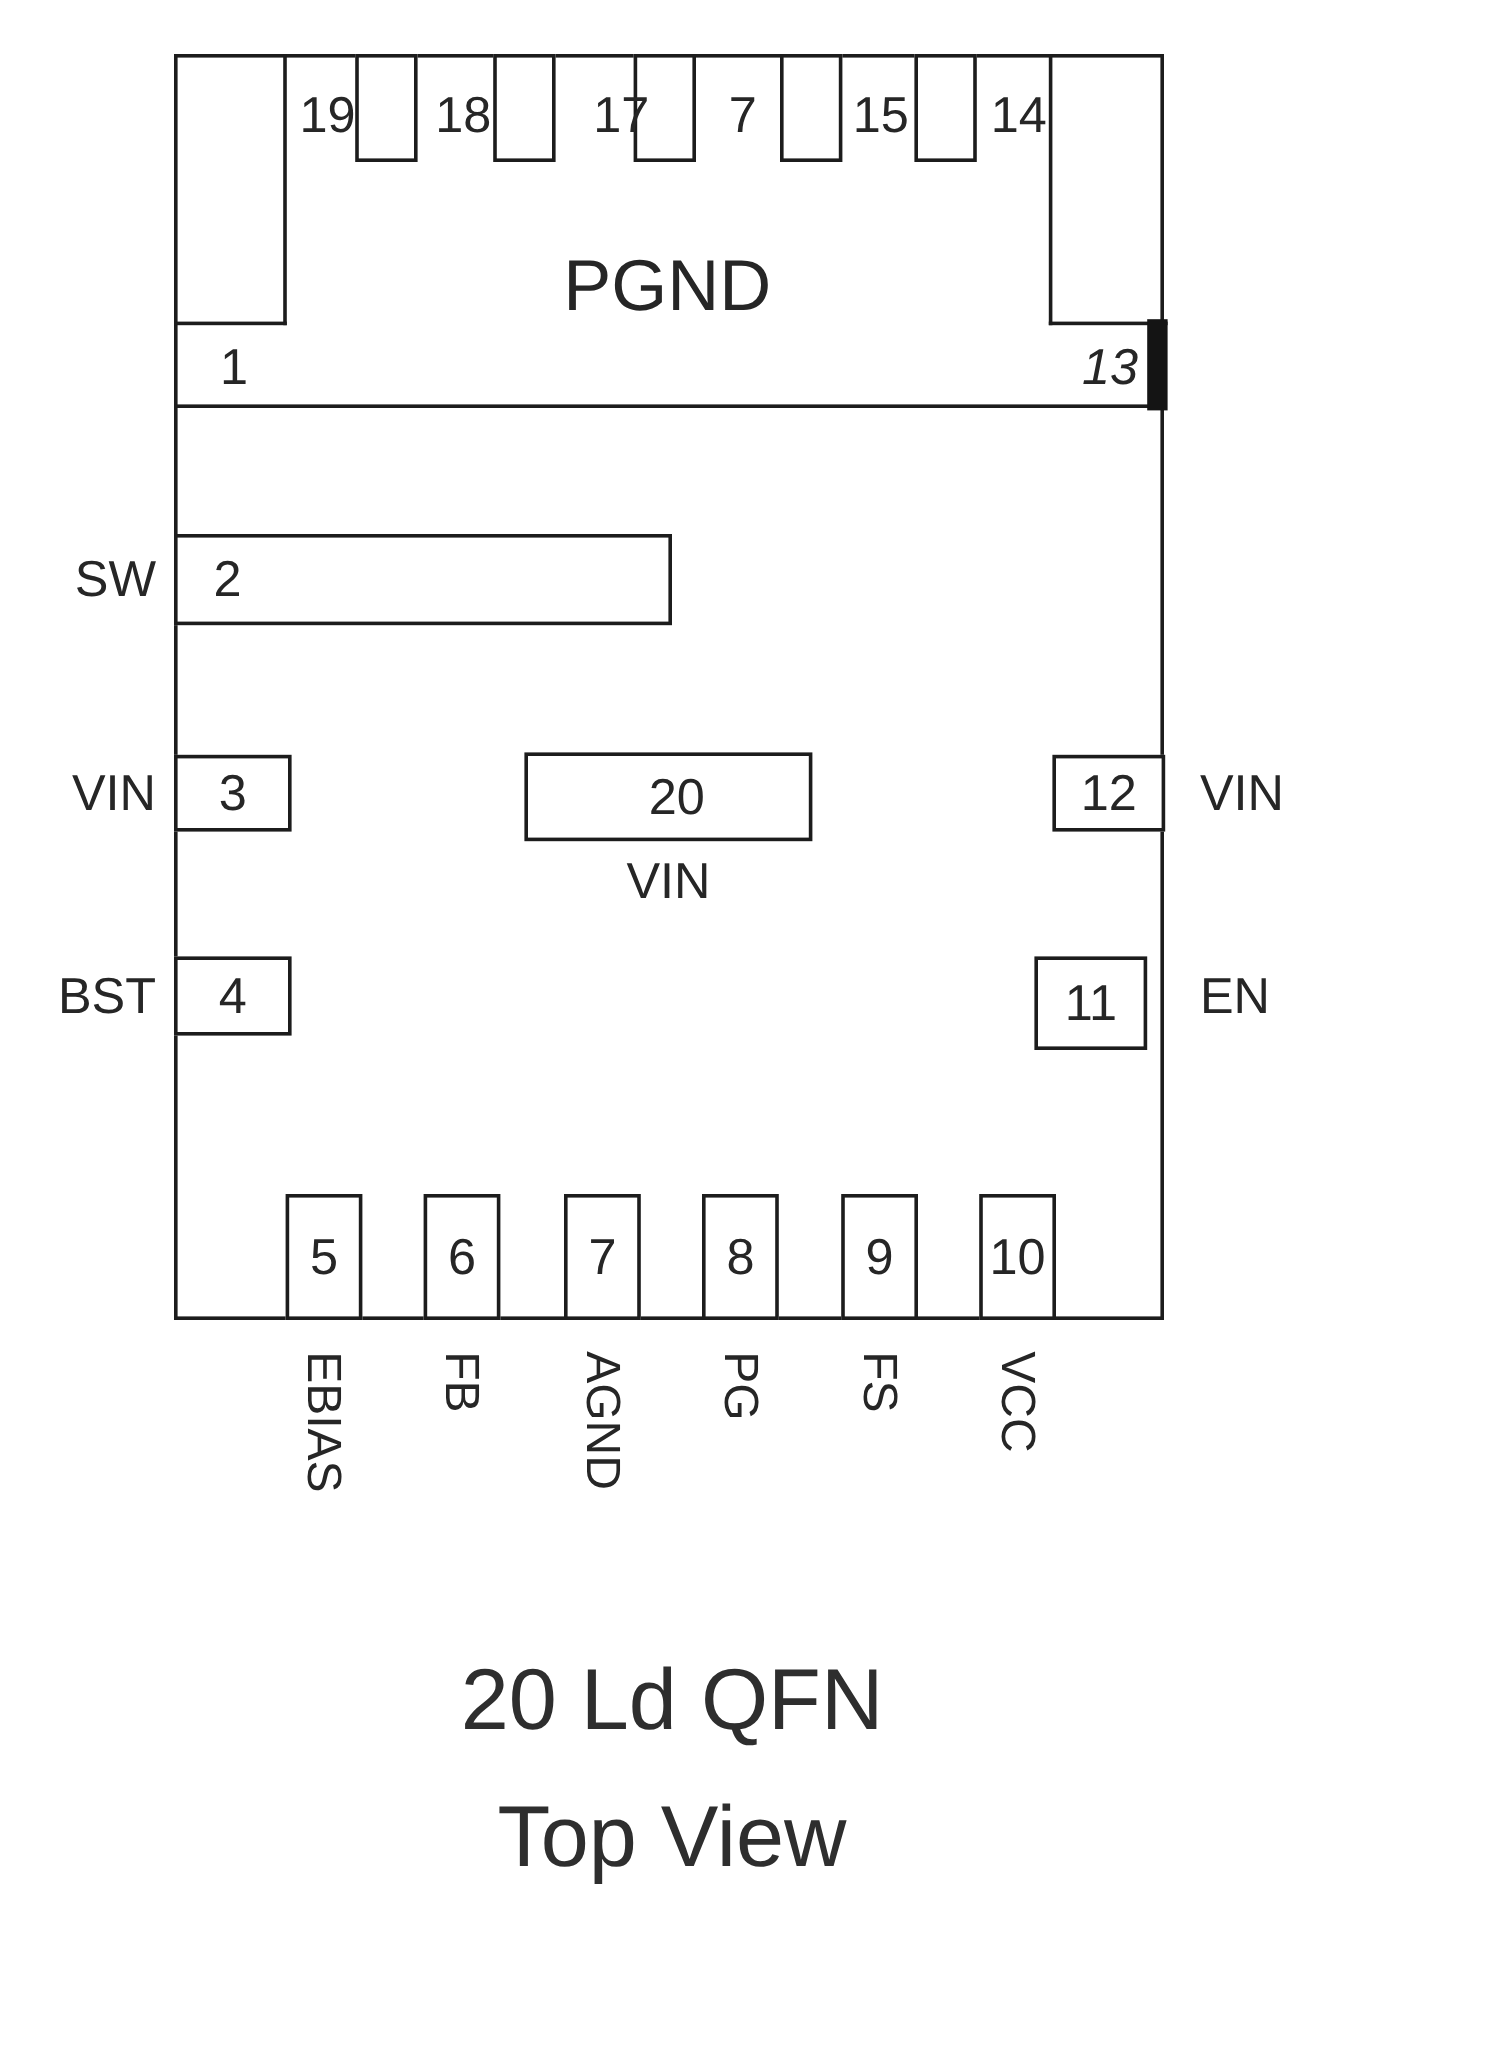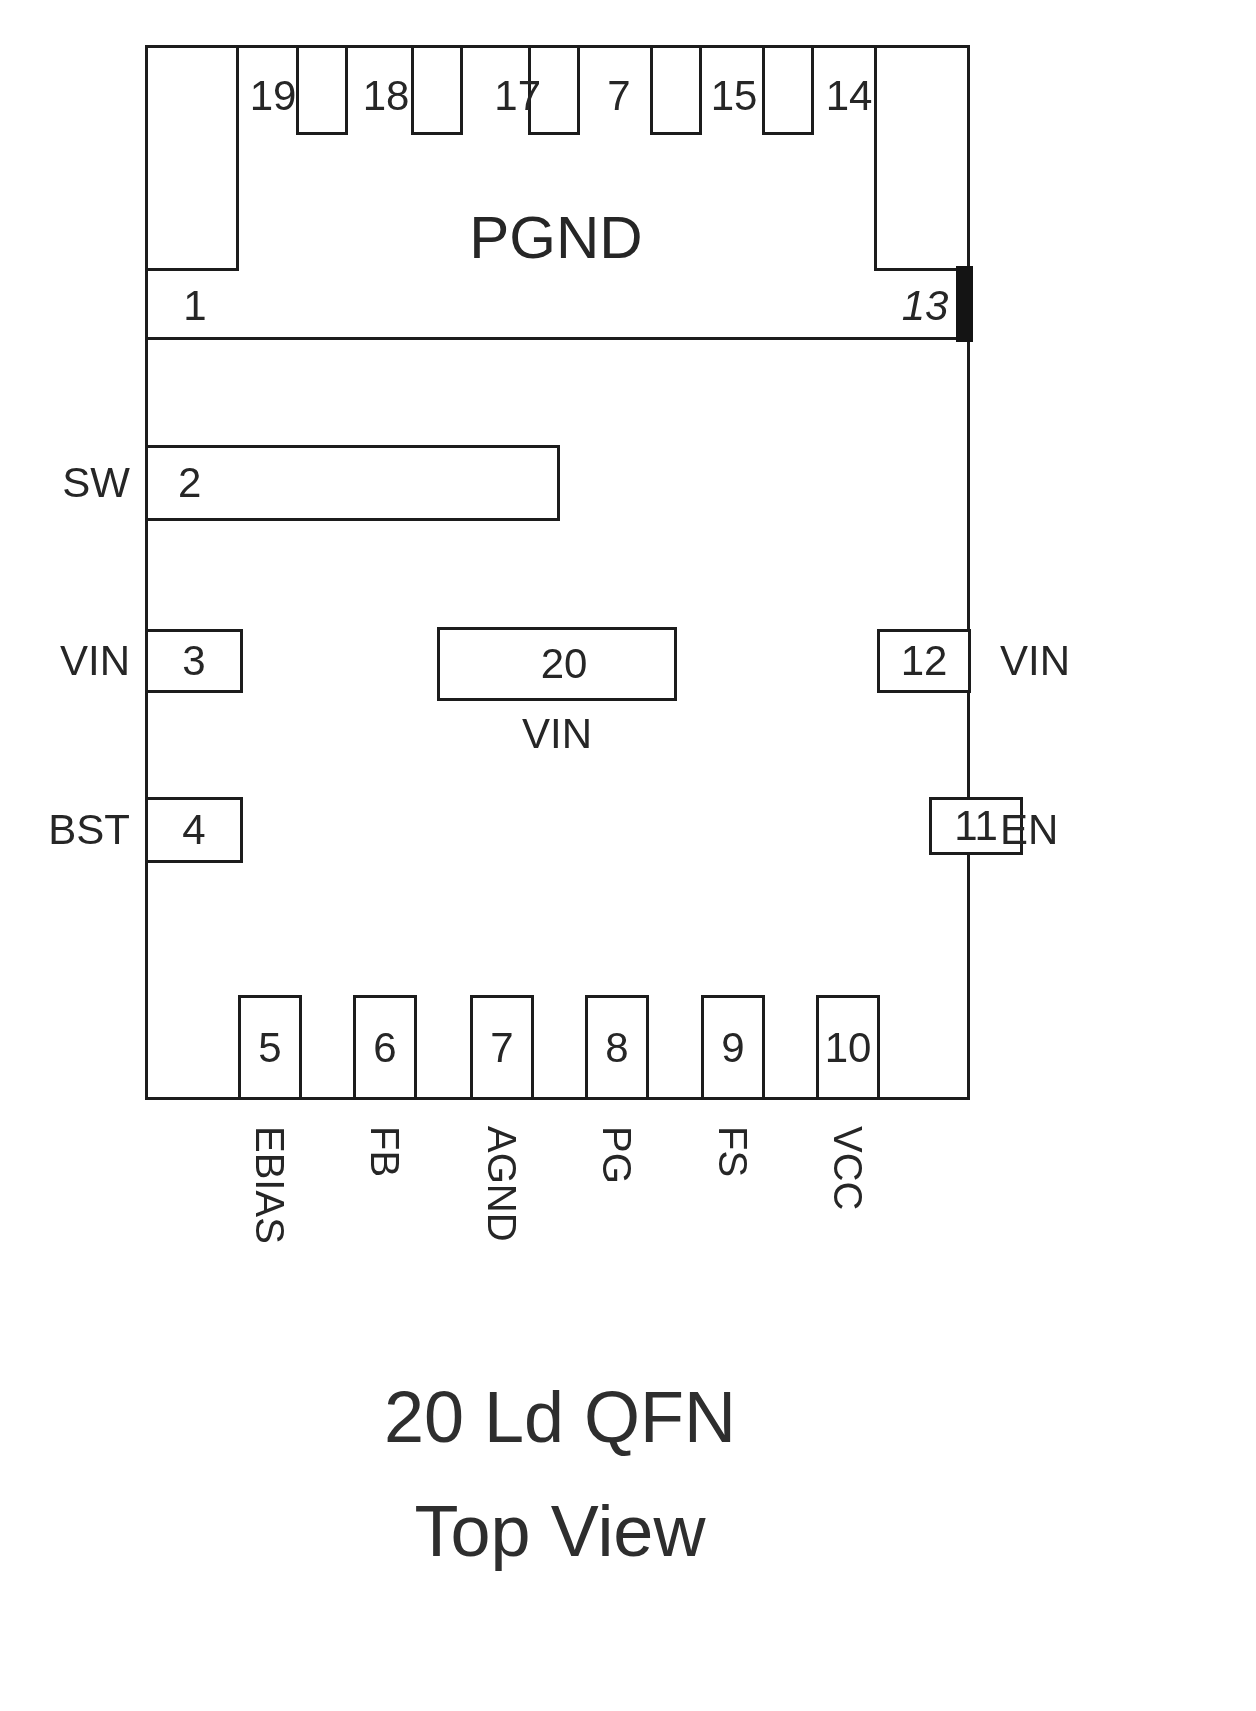--- a/index.html
+++ b/index.html
@@ -113,21 +113,21 @@
   <div class="rect" style="left:877px; top:629px; width:94px; height:64px;text-align:right;">
     <div class="fillnum">12</div>
   </div>
   <div class="lbl" style="left:1000px; top:629px; width:130px; height:64px; line-height:64px;">VIN</div>
 
   <div class="rect" style="left:145px; top:797px; width:98px; height:66px;">
     <div class="fillnum">4</div>
   </div>
   <div class="lbl right" style="left:5px; top:797px; width:125px; height:66px; line-height:66px;">BST</div>
 
-  <div class="rect" style="left:929px; top:797px; width:94px; height:58px;">
+  <div class="rect" style="left:862px; top:797px; width:94px; height:78px;">
     <div class="fillnum">11</div>
   </div>
   <div class="lbl" style="left:1000px; top:797px; width:100px; height:66px; line-height:66px;">EN</div>
 
   <div class="rect" style="left:238px; top:995px; width:64px; height:105px;">
     <div class="fillnum">5</div>
   </div>
   <div class="rect" style="left:353px; top:995px; width:64px; height:105px;">
     <div class="fillnum">6</div>
   </div>

